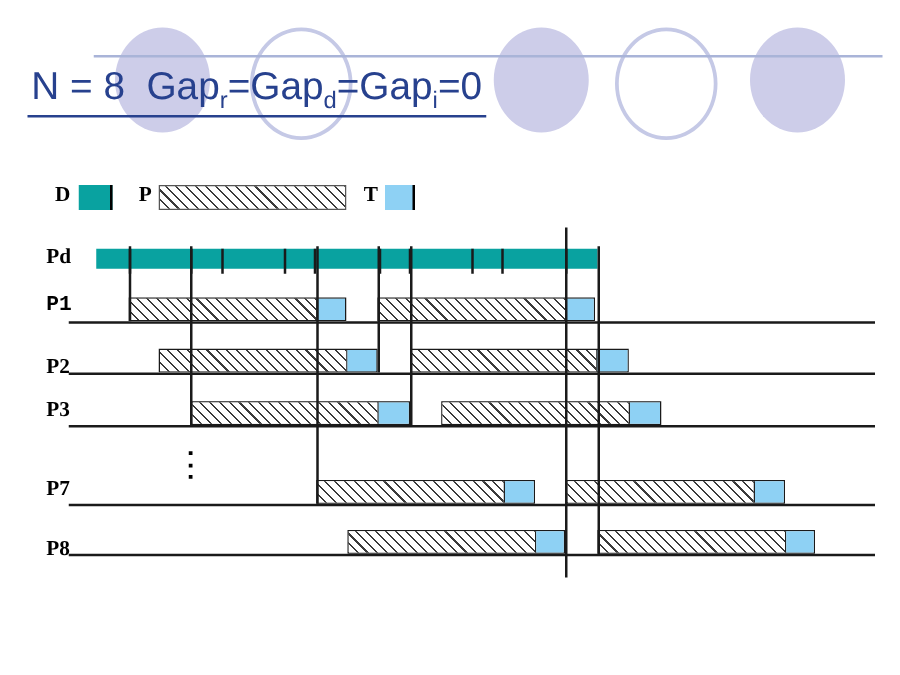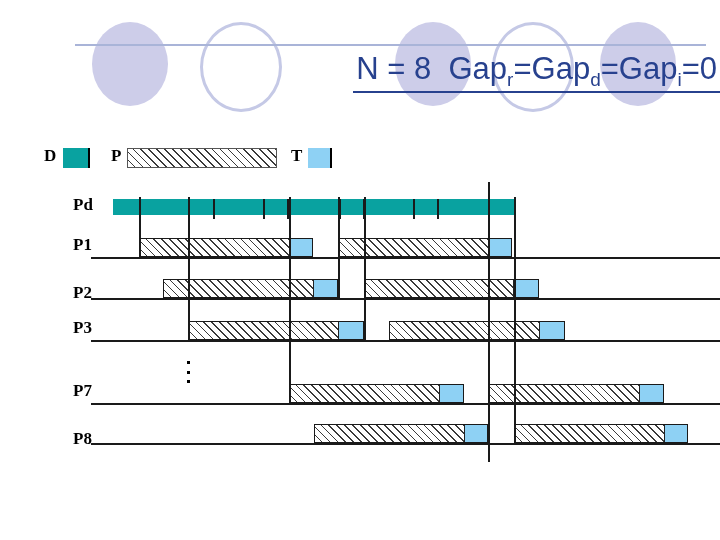--- a/index.html
+++ b/index.html
@@ -4,34 +4,34 @@
 <style>
   html,body{margin:0;padding:0;background:#fff;}
   .slide{position:relative;width:720px;height:540px;background:#fff;overflow:hidden;
          font-family:"Liberation Serif",serif;}
   
   .circle{position:absolute;border-radius:50%;}
   .circle.filled{background:#cdcde9;}
   .circle.outline{background:#fff;border:3px solid #c5c9e6;}
   .topline{position:absolute;height:2px;background:#a9b4d8;}
   
-  .title-wrap{position:absolute;left:22px;right:0;top:53px;text-align:right;}
+  .title-wrap{position:absolute;left:22px;right:0;top:53px;text-align:left;}
   .title-text{font-family:"Liberation Sans",sans-serif;font-size:31px;color:#27418e;
               border-bottom:2px solid #27418e;padding:0 3px 1px 3px;display:inline-block;line-height:1.05;}
   .title-text .sub{font-size:19px;vertical-align:-7px;}
   
   .legend{position:absolute;left:0;top:146px;width:720px;height:26px;}
   .lg-label{position:absolute;top:0;font-weight:bold;font-size:17px;color:#000;}
   .swatch{position:absolute;top:2px;height:20px;box-sizing:border-box;}
   #lbl-d{left:44px;} #sw-d{left:63px;width:27px;background:#09a2a0;border-right:2px solid #000;}
   #lbl-p{left:111px;} #sw-p{left:127px;width:150px;border:1px solid #555;
         background:repeating-linear-gradient(45deg,#fff 0,#fff 4.4px,#3a3a3a 4.4px,#3a3a3a 5.6px);}
   #lbl-t{left:291px;} #sw-t{left:308px;width:24px;background:#8ed1f4;border-right:2px solid #000;}
   
-  #diagram{position:absolute;left:0;top:0;width:668px;height:540px;margin-left:36px;}
+  #diagram{position:absolute;left:0;top:0;width:668px;height:540px;}
   #diagram>div{position:absolute;}
   .baseline{height:1.5px;background:#1a1a1a;}
   .rowlabel{font-weight:bold;font-size:17px;color:#000;line-height:1.1;}
   .pdbar{background:#09a2a0;}
   .pdtick{width:1.5px;background:#1a1a1a;}
   .vline{width:1.5px;background:#1a1a1a;}
   .bar{display:flex;box-sizing:border-box;border:1.3px solid #1a1a1a;background:#fff;}
   .bar-hatch{height:100%;box-sizing:border-box;border-right:1.2px solid #222;
         background:repeating-linear-gradient(45deg,#fff 0,#fff 4.4px,#3a3a3a 4.4px,#3a3a3a 5.6px);}
   .bar-blue{flex:1;background:#8ed1f4;}
@@ -74,21 +74,21 @@
       <div class="pdtick" style="left: 103px; top: 199px; height: 20px;"></div>
       <div class="pdtick" style="left: 152px; top: 199px; height: 20px;"></div>
       <div class="pdtick" style="left: 177px; top: 199px; height: 20px;"></div>
       <div class="pdtick" style="left: 227px; top: 199px; height: 20px;"></div>
       <div class="pdtick" style="left: 251px; top: 199px; height: 20px;"></div>
       <div class="pdtick" style="left: 303px; top: 199px; height: 20px;"></div>
       <div class="pdtick" style="left: 327px; top: 199px; height: 20px;"></div>
       <div class="pdtick" style="left: 377px; top: 199px; height: 20px;"></div>
       <div class="pdtick" style="left: 401px; top: 199px; height: 20px;"></div>
       <div class="pdtick" style="left: 452px; top: 199px; height: 20px;"></div>
-      <div class="rowlabel" style="left: 37px; top: 236px;">P1</div>
+      <div class="rowlabel" style="left: 37px; top: 236px; font-family: Liberation Mono, monospace;">P1</div>
       <div class="bar" style="left: 103px; top: 238px; width: 174px; height: 19px;">
         <div class="bar-hatch" style="width: 150px; position: relative;"></div>
         <div class="bar-blue" style="position: relative;"></div>
       </div>
       <div class="bar" style="left: 302px; top: 238px; width: 174px; height: 19px;">
         <div class="bar-hatch" style="width: 150px; position: relative;"></div>
         <div class="bar-blue" style="position: relative;"></div>
       </div>
       <div class="rowlabel" style="left: 37px; top: 284px;">P2</div>
       <div class="bar" style="left: 127px; top: 279px; width: 175px; height: 19px;">

